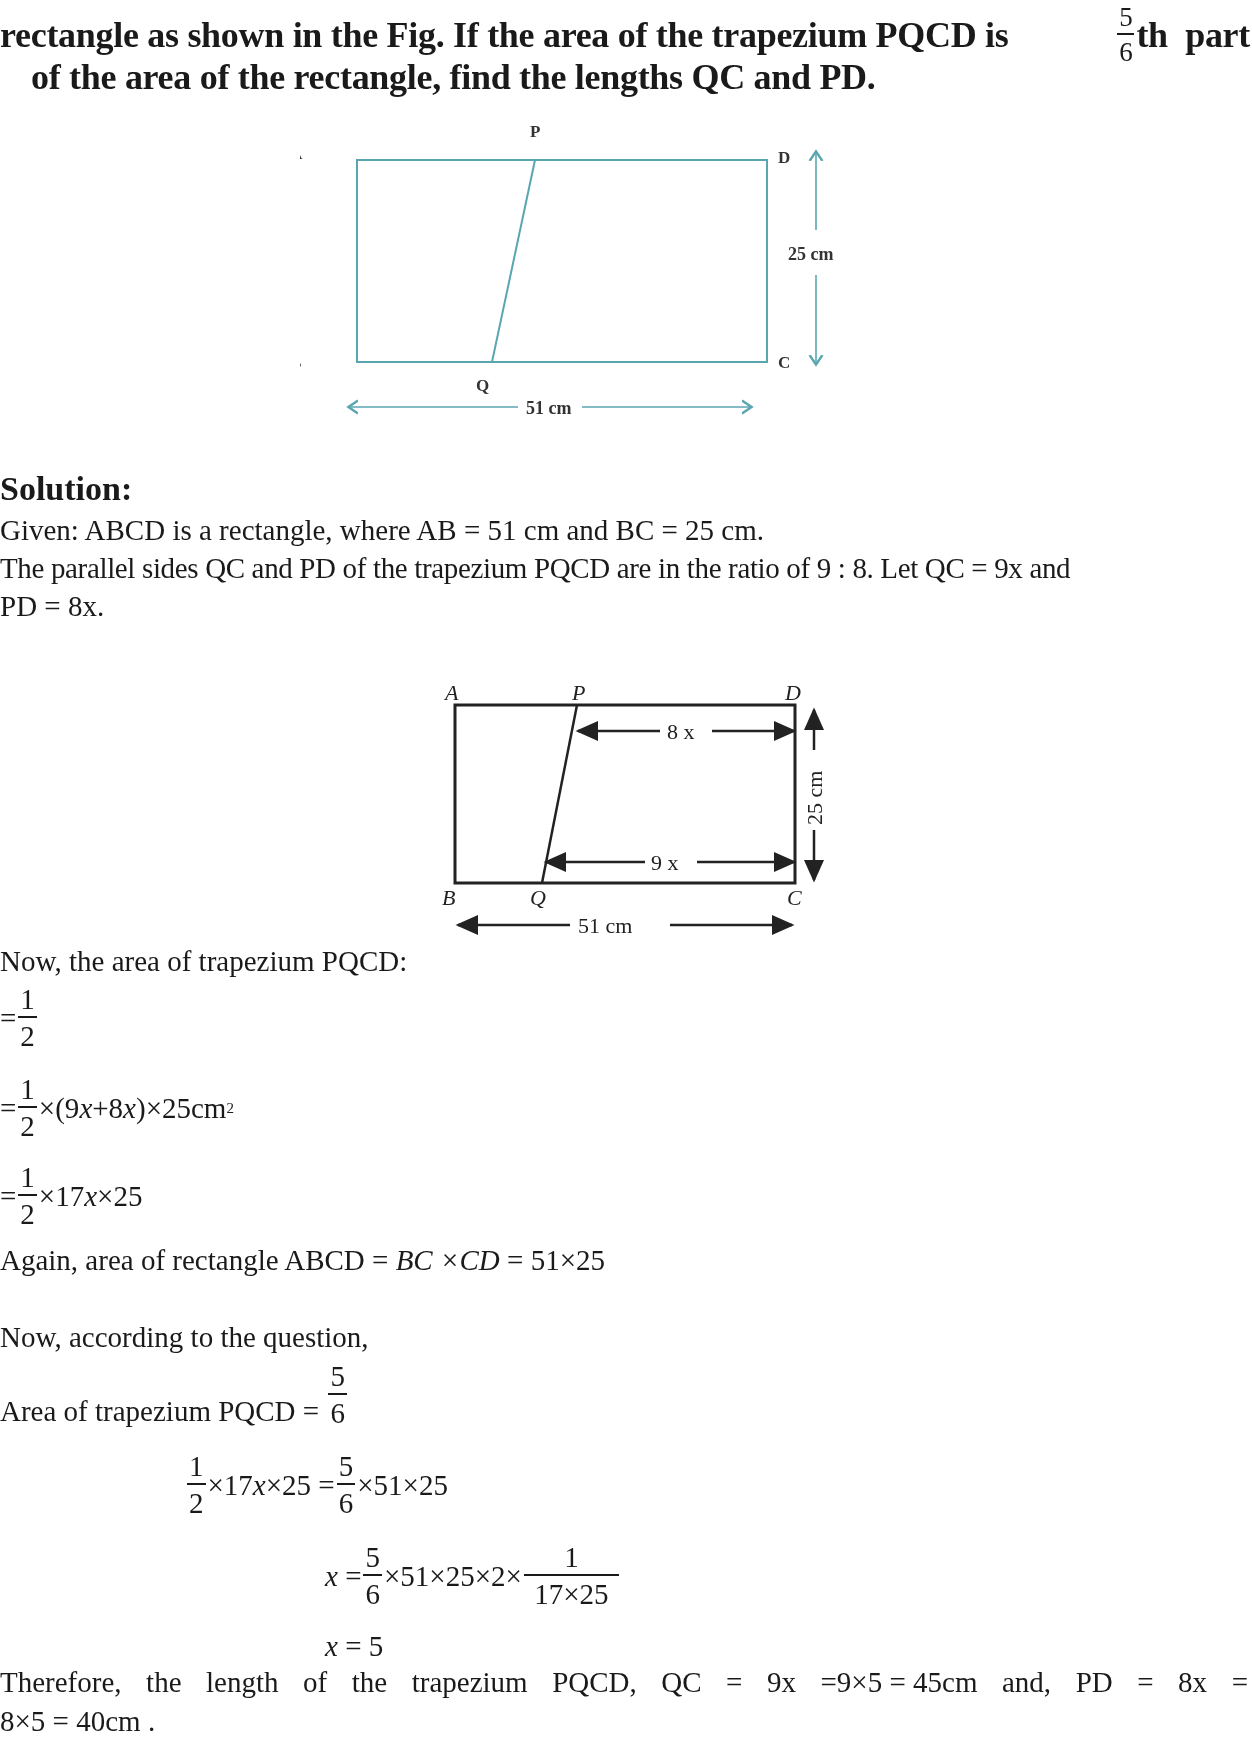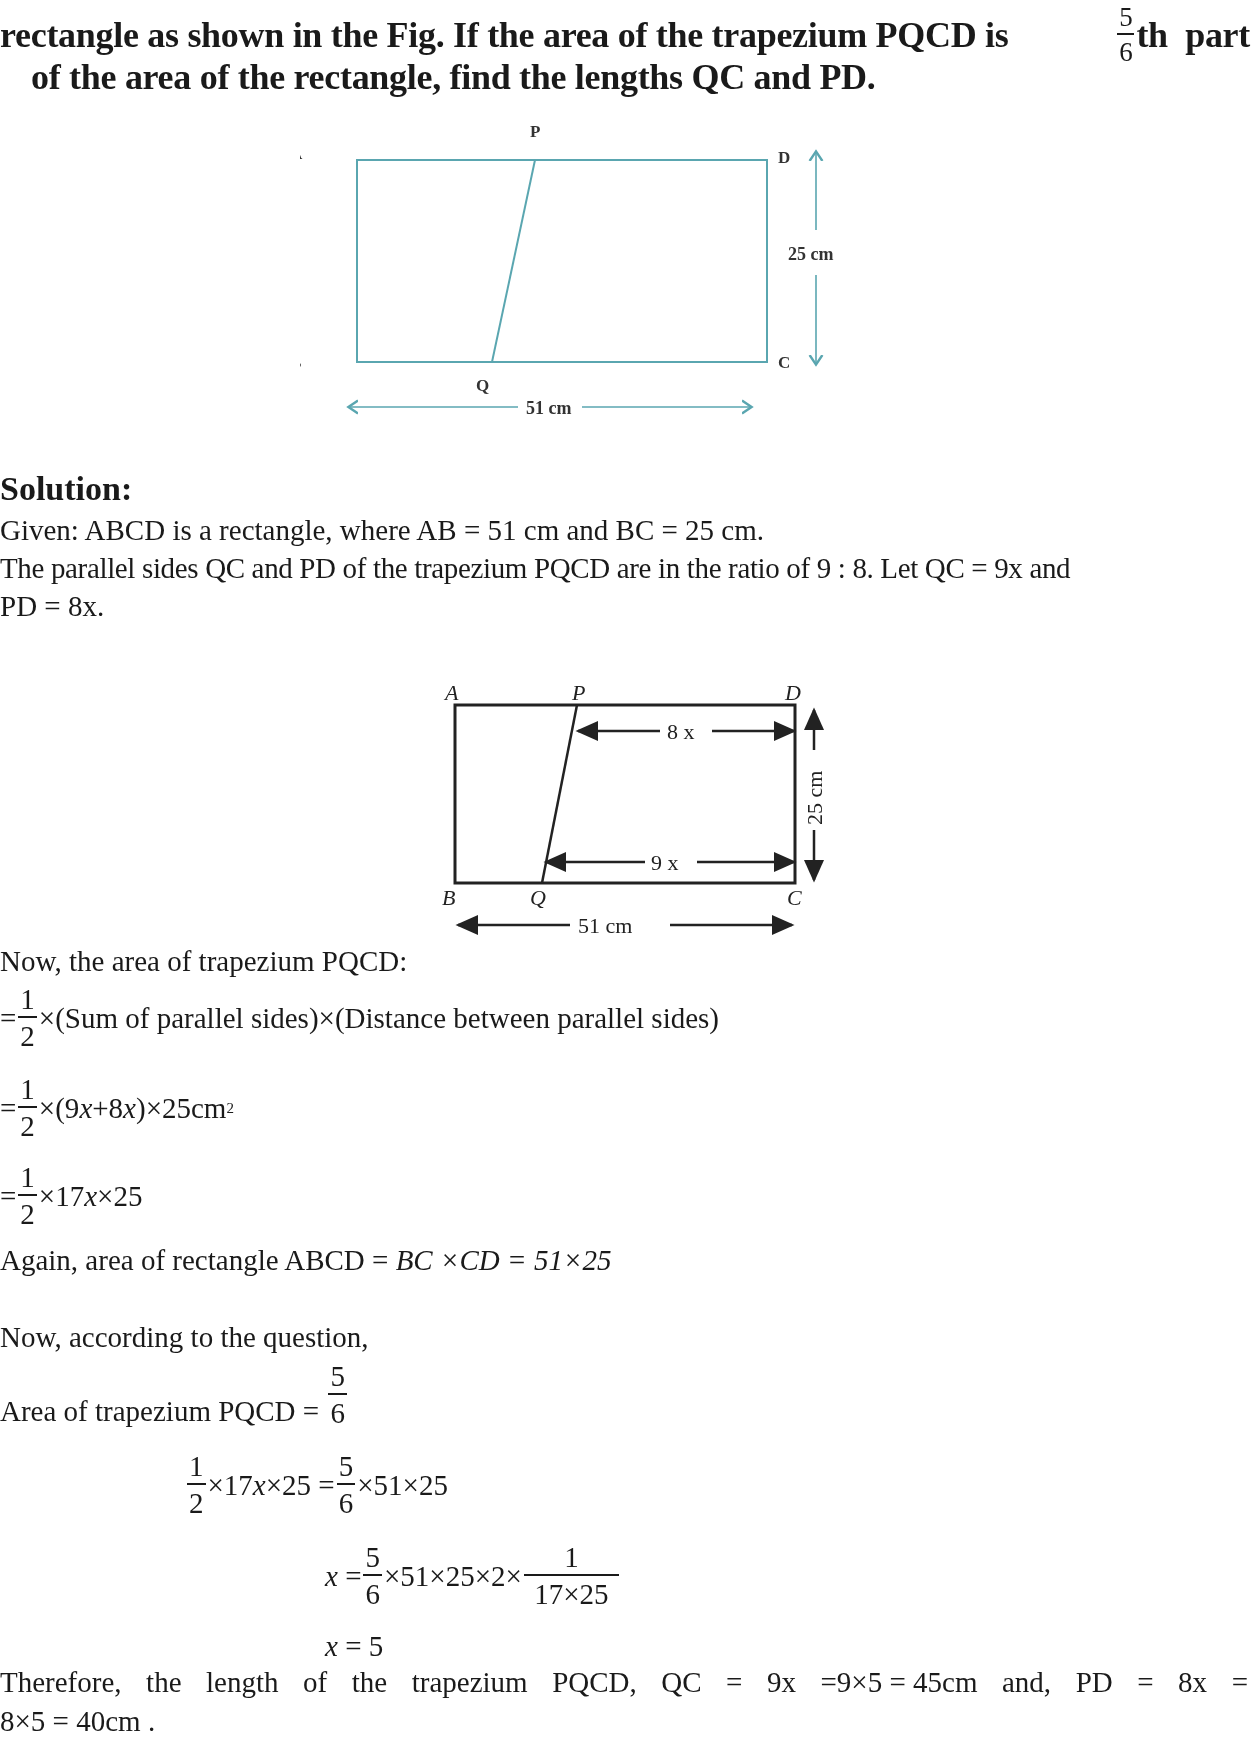--- a/index.html
+++ b/index.html
@@ -90,21 +90,20 @@
 </svg>
 
 <div class="abs txt" style="left:0; top:945px;">Now, the area of trapezium PQCD:</div>
 
 <div class="abs txt" style="left:0; top:985px; display:flex; align-items:center;">
   <span>=</span>
   <span class="frac">
       <span class="num">1</span>
       <span class="den">2</span>
     </span>
-  <span>×(Sum of parallel sides)×(Distance between parallel sides)</span>
 </div>
 
 <div class="abs txt" style="left:0; top:1075px; display:flex; align-items:center;">
   <span>=</span>
   <span class="frac">
       <span class="num">1</span>
       <span class="den">2</span>
     </span>
   <span>×(9</span>
     <span class="it">x</span>
@@ -119,21 +118,21 @@
   <span class="frac">
       <span class="num">1</span>
       <span class="den">2</span>
     </span>
   <span>×17</span>
     <span class="it">x</span>
     <span>×25</span>
 </div>
 
 <div class="abs txt" style="left:0; top:1244px;">
-  <span style="white-space:pre;">Again, area of rectangle ABCD = </span><span class="it">BC ×CD</span><span style="white-space:pre;font-style:italic;"> = 51×25</span>
+  <span style="white-space:pre;">Again, area of rectangle ABCD = </span><span class="it">BC ×CD</span><span style="white-space:pre;"> = 51×25</span>
 </div>
 
 <div class="abs txt" style="left:0; top:1321px;text-align:center;">Now, according to the question,</div>
 
 <div class="abs txt" style="left:0; top:1362px; display:flex; align-items:flex-end;">
   <span style="white-space:pre;">Area of trapezium PQCD = </span>
   <span class="frac">
       <span class="num">5</span>
       <span class="den">6</span>
     </span>

